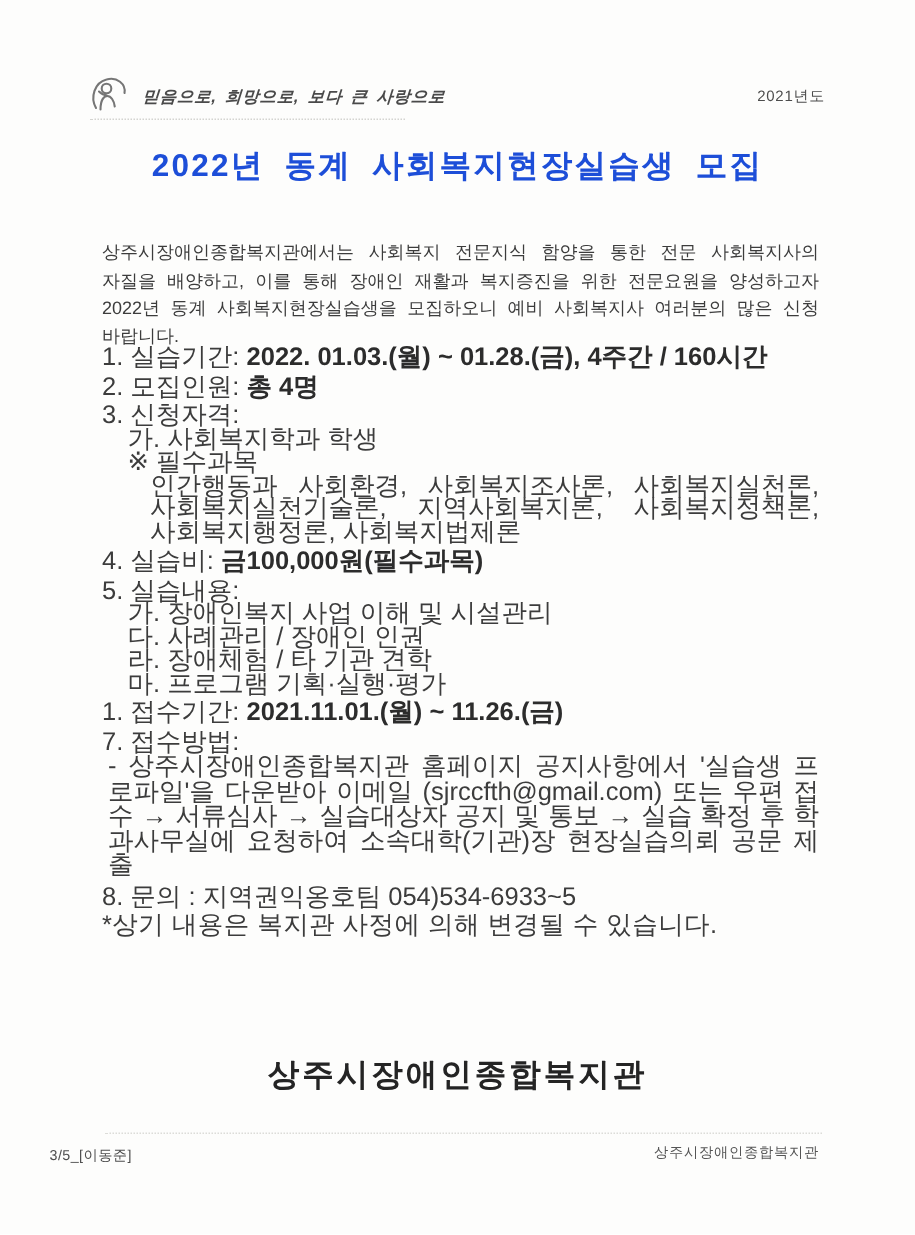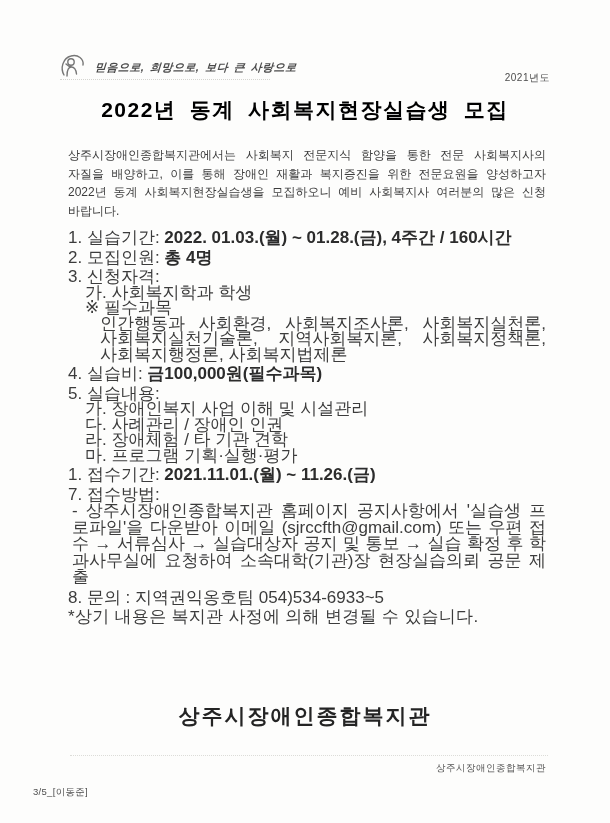--- a/index.html
+++ b/index.html
@@ -22,38 +22,38 @@
     display:flex; align-items:center;
   }
   .logo { width:30px; height:30px; flex:0 0 auto; margin-right:7px; opacity:.75; }
   .slogan {
     font-size:11px; font-weight:bold; font-style:italic;
     letter-spacing:.5px; color:#4a4a4a; word-spacing:2px;
     transform:skewX(-4deg);
   }
   .year {
     margin-left:auto; font-size:10px; color:#4c4c4c; letter-spacing:.5px;
-    align-self:flex-start; margin-top:22px;
+    align-self:flex-start; margin-top:8px;
   }
   .scan-line-header {
     position:absolute; top:79px; left:60px; width:210px;
     border-top:1px dotted #d4d4d0;
   }
 
   
   .doc-title {
     position:absolute; top:96px; left:0; right:0;
     text-align:center;
-    font-size:21px; font-weight:bold; color:#000000;
+    font-size:21px; font-weight:bold; color:#1d4ed8;
     letter-spacing:1.5px; word-spacing:6px;
   }
 
   
   .intro {
-    position:absolute; top:146px; left:68px; width:478px;
+    position:absolute; top:159px; left:68px; width:478px;
     font-size:12px; line-height:18.5px;
     text-align:justify; color:#3c3c3c;
     word-break:keep-all; overflow-wrap:break-word;
   }
 
   
   .content {
     position:absolute; top:230px; left:68px; width:478px;
     font-size:17px; line-height:15.5px; color:#3c3c3c;
   }
@@ -83,21 +83,21 @@
   
   .scan-line-footer {
     position:absolute; top:755px; left:70px; right:62px;
     border-top:1px dotted #dcdcd8;
   }
   .footer-org {
     position:absolute; top:762px; right:64px;
     font-size:9.5px; color:#555; letter-spacing:.5px;
   }
   .page-label {
-    position:absolute; top:786px; left:33px;
+    position:absolute; top:764px; left:33px;
     font-size:9.5px; color:#4e4e4e; letter-spacing:.3px;text-align:center;
   }
 </style>
 </head>
 <body>
 
 <div class="sheet">
 
   <div class="letterhead">
     <span class="logo">

